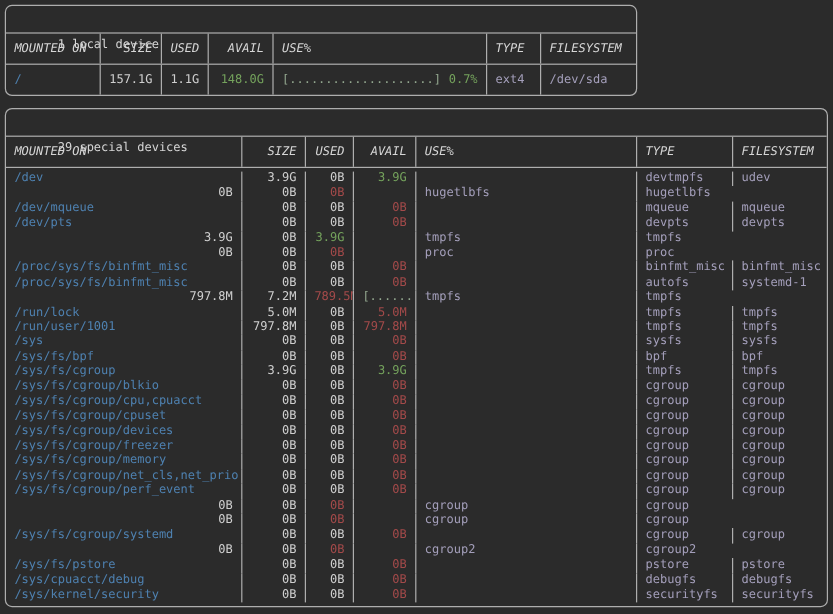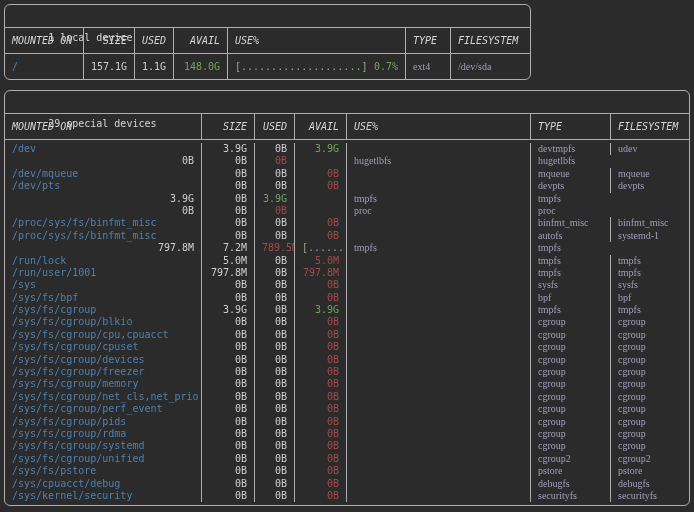--- a/index.html
+++ b/index.html
@@ -42,21 +42,21 @@
     box-sizing:border-box;
   }
   .cell + .cell{border-left:1px solid #aeaeae;}
   .al{text-align:left;}
   .ar{text-align:right;}
   .ac{}
   .path{color:#4e81b0;}
   .num{color:#cfcfcf;}
   .avail-ok{color:#74a25c;}
   .avail-low{color:#a34a4a;}
-  .fs{color:#a49fbb;font-family:Liberation Serif, serif;}
+  .fs{color:#a49fbb;}
   .use{display:flex;justify-content:space-between;align-items:center;}
   .bar{color:#93a78f;}
   .pct{color:#74a25c;}
 </style>
 </head>
 <body>
 
 <div class="screen">
 
   <section class="duf-table t1">
@@ -290,48 +290,45 @@
           <div class="row data-row">
             <div class="cell al path">/sys/fs/cgroup/perf_event</div>
             <div class="cell ar num">0B</div>
             <div class="cell ar num">0B</div>
             <div class="cell ar avail-low">0B</div>
             <div class="cell use"></div>
             <div class="cell al fs">cgroup</div>
             <div class="cell al fs">cgroup</div>
           </div>
           <div class="row data-row">
-            <div class="cell al path">/sys/fs/cgroup/pids</div>
-            <div class="cell ar num">0B</div>
-            <div class="cell ar num">0B</div>
-            <div class="cell ar avail-low">0B</div>
-            <div class="cell use"></div>
-            <div class="cell al fs">cgroup</div>
-            <div class="cell al fs">cgroup</div>
-          </div>
-          <div class="row data-row">
-            <div class="cell al path">/sys/fs/cgroup/rdma</div>
+            <div class="cell ar num">0B</div>
+            <div class="cell ar num">0B</div>
+            <div class="cell ar avail-low">0B</div>
+            <div class="cell use"></div>
+            <div class="cell al fs">cgroup</div>
+            <div class="cell al fs">cgroup</div>
+          </div>
+          <div class="row data-row">
             <div class="cell ar num">0B</div>
             <div class="cell ar num">0B</div>
             <div class="cell ar avail-low">0B</div>
             <div class="cell use"></div>
             <div class="cell al fs">cgroup</div>
             <div class="cell al fs">cgroup</div>
           </div>
           <div class="row data-row">
             <div class="cell al path">/sys/fs/cgroup/systemd</div>
             <div class="cell ar num">0B</div>
             <div class="cell ar num">0B</div>
             <div class="cell ar avail-low">0B</div>
             <div class="cell use"></div>
             <div class="cell al fs">cgroup</div>
             <div class="cell al fs">cgroup</div>
           </div>
           <div class="row data-row">
-            <div class="cell al path">/sys/fs/cgroup/unified</div>
             <div class="cell ar num">0B</div>
             <div class="cell ar num">0B</div>
             <div class="cell ar avail-low">0B</div>
             <div class="cell use"></div>
             <div class="cell al fs">cgroup2</div>
             <div class="cell al fs">cgroup2</div>
           </div>
           <div class="row data-row">
             <div class="cell al path">/sys/fs/pstore</div>
             <div class="cell ar num">0B</div>

